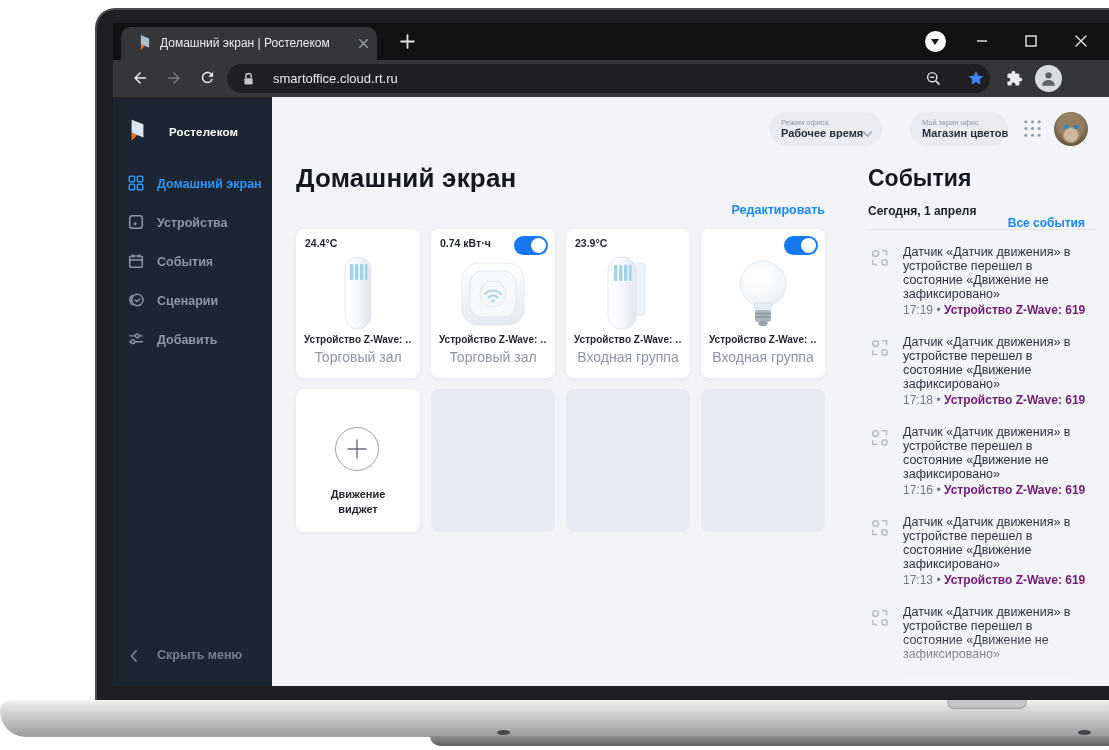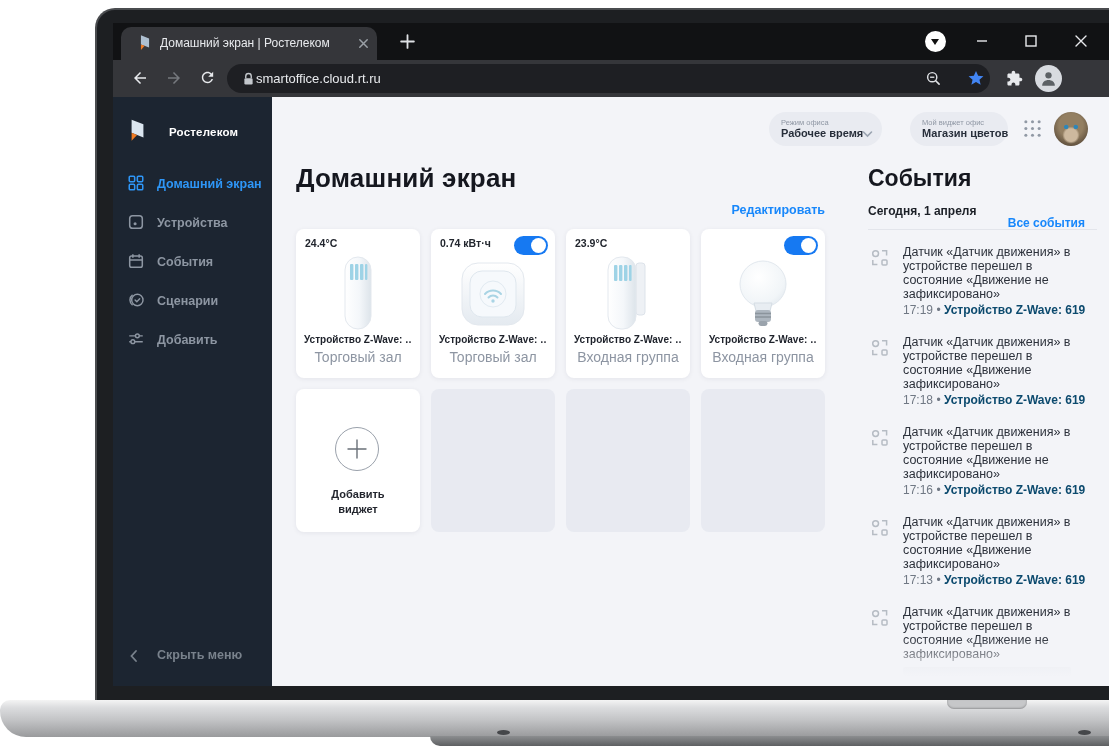--- a/index.html
+++ b/index.html
@@ -31,21 +31,21 @@
   #circle-btn{position:absolute;left:812px;top:8px;width:21px;height:21px;background:#fff;border-radius:50%;}
   #circle-btn:after{content:"";position:absolute;left:6px;top:8px;border-left:4.5px solid transparent;border-right:4.5px solid transparent;border-top:6px solid #111;}
   .wc{position:absolute;top:11px;width:14px;height:14px;}
   #win-min{left:862px;} #win-max{left:911px;} #win-close{left:961px;}
 
   #toolbar{position:absolute;left:0;top:37px;width:100%;height:37px;background:#35363a;}
   .navbtn{position:absolute;top:9px;width:18px;height:18px;}
   #nav-back{left:18px;} #nav-fwd{left:52px;} #nav-reload{left:86px;}
   #omnibox{position:absolute;left:114px;top:4px;width:763px;height:29px;background:#1e1f23;border-radius:15px;}
   #lock-icon{position:absolute;left:16px;top:8px;}
-  #url-text{position:absolute;left:29px;top:7px;font-size:13px;color:#e8eaed;white-space:nowrap;}
+  #url-text{position:absolute;left:46px;top:7px;font-size:13px;color:#e8eaed;white-space:nowrap;}
   #zoom-icon{position:absolute;left:698px;top:6px;}
   #star-icon{position:absolute;left:740px;top:5px;}
   #puzzle-icon{position:absolute;left:893px;top:10px;}
   #browser-avatar{position:absolute;left:922px;top:5px;width:27px;height:27px;border-radius:50%;background:#d8dbe0;overflow:hidden;}
   #browser-avatar svg{display:block;margin:4px auto 0;}
   #menu-dots{position:absolute;left:966px;top:9px;width:4px;height:18px;}
   .vdot{width:3.4px;height:3.4px;border-radius:50%;background:#e8eaed;margin:0 0 3.4px 0;}
 
   
   #app{position:absolute;left:0;top:74px;width:997px;height:589px;background:#f3f4f8;overflow:hidden;}
@@ -97,21 +97,21 @@
   
   #events-title{position:absolute;left:755px;top:68px;font-size:23px;font-weight:700;color:#15171f;}
   #events-date{position:absolute;left:755px;top:107px;font-size:12px;font-weight:700;color:#1b1f26;}
   #events-all{position:absolute;left:860px;top:119px;width:112px;text-align:right;font-size:12px;font-weight:700;color:#1787fb;cursor:pointer;}
   #events-divider{position:absolute;left:755px;top:132px;width:229px;height:1px;background:#e3e5eb;}
   #events-list{position:absolute;left:755px;top:148px;width:232px;}
   .event{position:relative;margin-bottom:1px;min-height:89px;}
   .event .eicon{position:absolute;left:2px;top:3px;}
   .event .etext{margin-left:35px;width:176px;font-size:12.5px;line-height:14px;color:#2c313b;}
   .event .etime{margin-left:35px;margin-top:2px;font-size:12px;color:#707884;white-space:nowrap;}
-  .event .etime .elink{color:#0c4a6e;font-weight:700;cursor:pointer;}
+  .event .etime .elink{color:#701a75;font-weight:700;cursor:pointer;}
   .event .faded-bar{margin-left:35px;margin-top:6px;width:168px;height:9px;background:#dfe2e8;border-radius:2px;opacity:.75;}
   #event-4{-webkit-mask-image:linear-gradient(180deg,#000 62%,rgba(0,0,0,0) 100%);mask-image:linear-gradient(180deg,#000 62%,rgba(0,0,0,0) 100%);}
   #events-fade{position:absolute;left:731px;top:540px;width:266px;height:49px;background:linear-gradient(180deg,rgba(243,244,248,0),#f3f4f8 85%);pointer-events:none;}
 </style>
 </head>
 <body>
 
 <div id="screen"></div>
 <div id="base"></div>
 <div id="hinge-notch"></div>
@@ -292,21 +292,21 @@
     <div class="pill" id="pill-mode">
       <span class="plabel">Режим офиса</span>
       <span class="pvalue">Рабочее время</span>
       <span id="pill-chevron">
         <svg width="11" height="8" viewBox="0 0 11 8">
             <path d="M1.5 2l4 4 4-4" fill="none" stroke="#9aa3b0" stroke-width="1.6" stroke-linecap="round"></path>
           </svg>
       </span>
     </div>
     <div class="pill" id="pill-office">
-      <span class="plabel">Мой виджет офис</span>
+      <span class="plabel">Мой экран офис</span>
       <span class="pvalue">Магазин цветов</span>
     </div>
     <span id="apps-grid">
       <svg width="19" height="19" viewBox="0 0 20 20">
         <g fill="#9199a5">
           <circle cx="3" cy="3" r="1.6"></circle>
             <circle cx="10" cy="3" r="1.6"></circle>
             <circle cx="17" cy="3" r="1.6"></circle>
           <circle cx="3" cy="10" r="1.6"></circle>
             <circle cx="10" cy="10" r="1.6"></circle>
@@ -418,21 +418,21 @@
         <div class="wname">Устройство Z-Wave: …</div>
         <div class="wloc">Входная группа</div>
       </div>
 
       <div id="add-card">
         <span id="add-circle">
           <svg width="22" height="22" viewBox="0 0 22 22">
               <path d="M11 2v18M2 11h18" stroke="#6a7078" stroke-width="1.4" stroke-linecap="round"></path>
             </svg>
         </span>
-        <div id="add-label">Добавить виджет</div>
+        <div id="add-label">Движение виджет</div>
       </div>
       <div class="card ph"></div>
       <div class="card ph"></div>
       <div class="card ph"></div>
     </div>
 
     <div id="events-title">События</div>
     <div id="events-date">Сегодня, 1 апреля</div>
     <div id="events-all">Все события</div>
     <div id="events-divider"></div>

